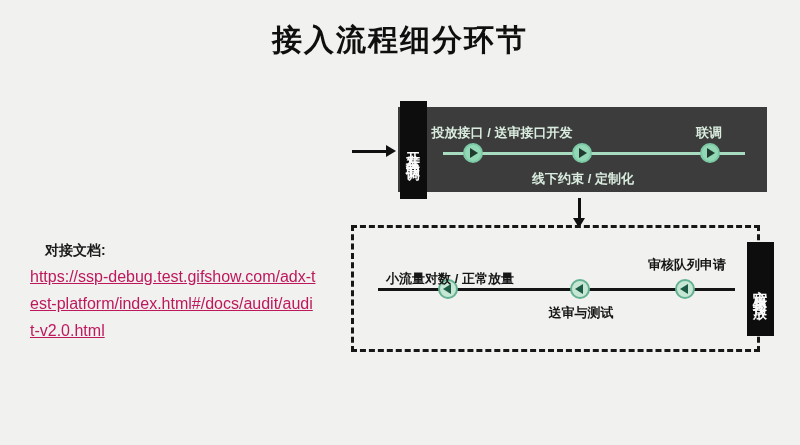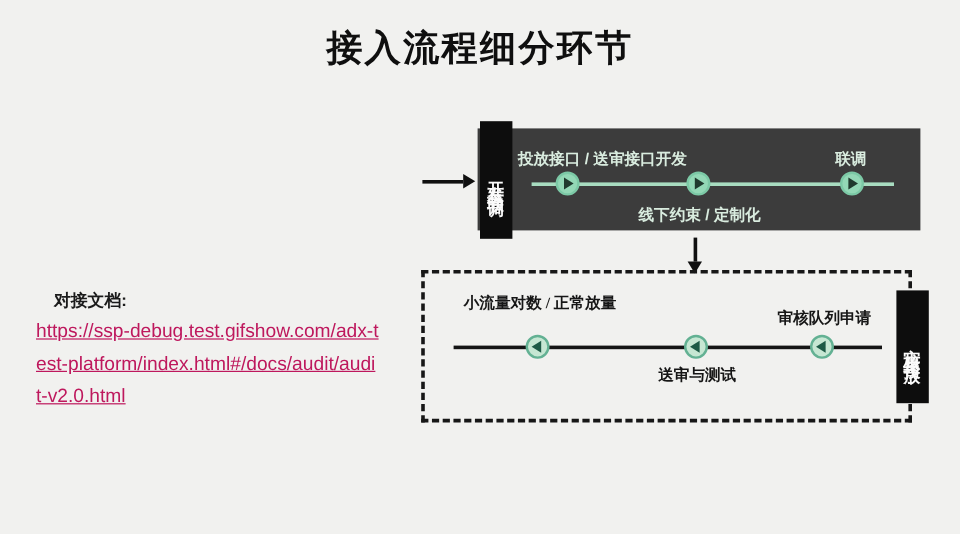--- a/index.html
+++ b/index.html
@@ -66,21 +66,21 @@
     position:absolute; transform:translateX(-50%); white-space:nowrap;
     font-size:13px; font-weight:700; color:#161616; z-index:2;
   }
   .stage.dark .m-label { color:#d9ecdf; }
   #stage-prep  .lab-tl { left:78px;  top:16px; }
   #stage-prep  .lab-tr { left:230px; top:16px; }
   #stage-prep  .lab-b  { left:153px; top:60px; }
   #stage-dev   .lab-tl { left:104px; top:17px; }
   #stage-dev   .lab-tr { left:311px; top:17px;text-align:center; }
   #stage-dev   .lab-b  { left:185px; top:63px; }
-  #stage-audit .lab-tl { left:96px;  top:16px;font-family:Liberation Serif, serif; }
+  #stage-audit .lab-tl { left:96px;  top:42px; }
   #stage-audit .lab-tr { left:333px; top:28px; }
   #stage-audit .lab-b  { left:227px; top:76px; }
   
   .arrow-h { position:absolute; left:352px; top:150px; width:34px; height:3px; background:#101010; }
   .arrow-h::after {
     content:""; position:absolute; right:-10px; top:-5px;
     border-left:10px solid #101010;
     border-top:6.5px solid transparent; border-bottom:6.5px solid transparent;
   }
   .arrow-v { position:absolute; left:578px; top:198px; width:3px; height:20px; background:#101010; }

